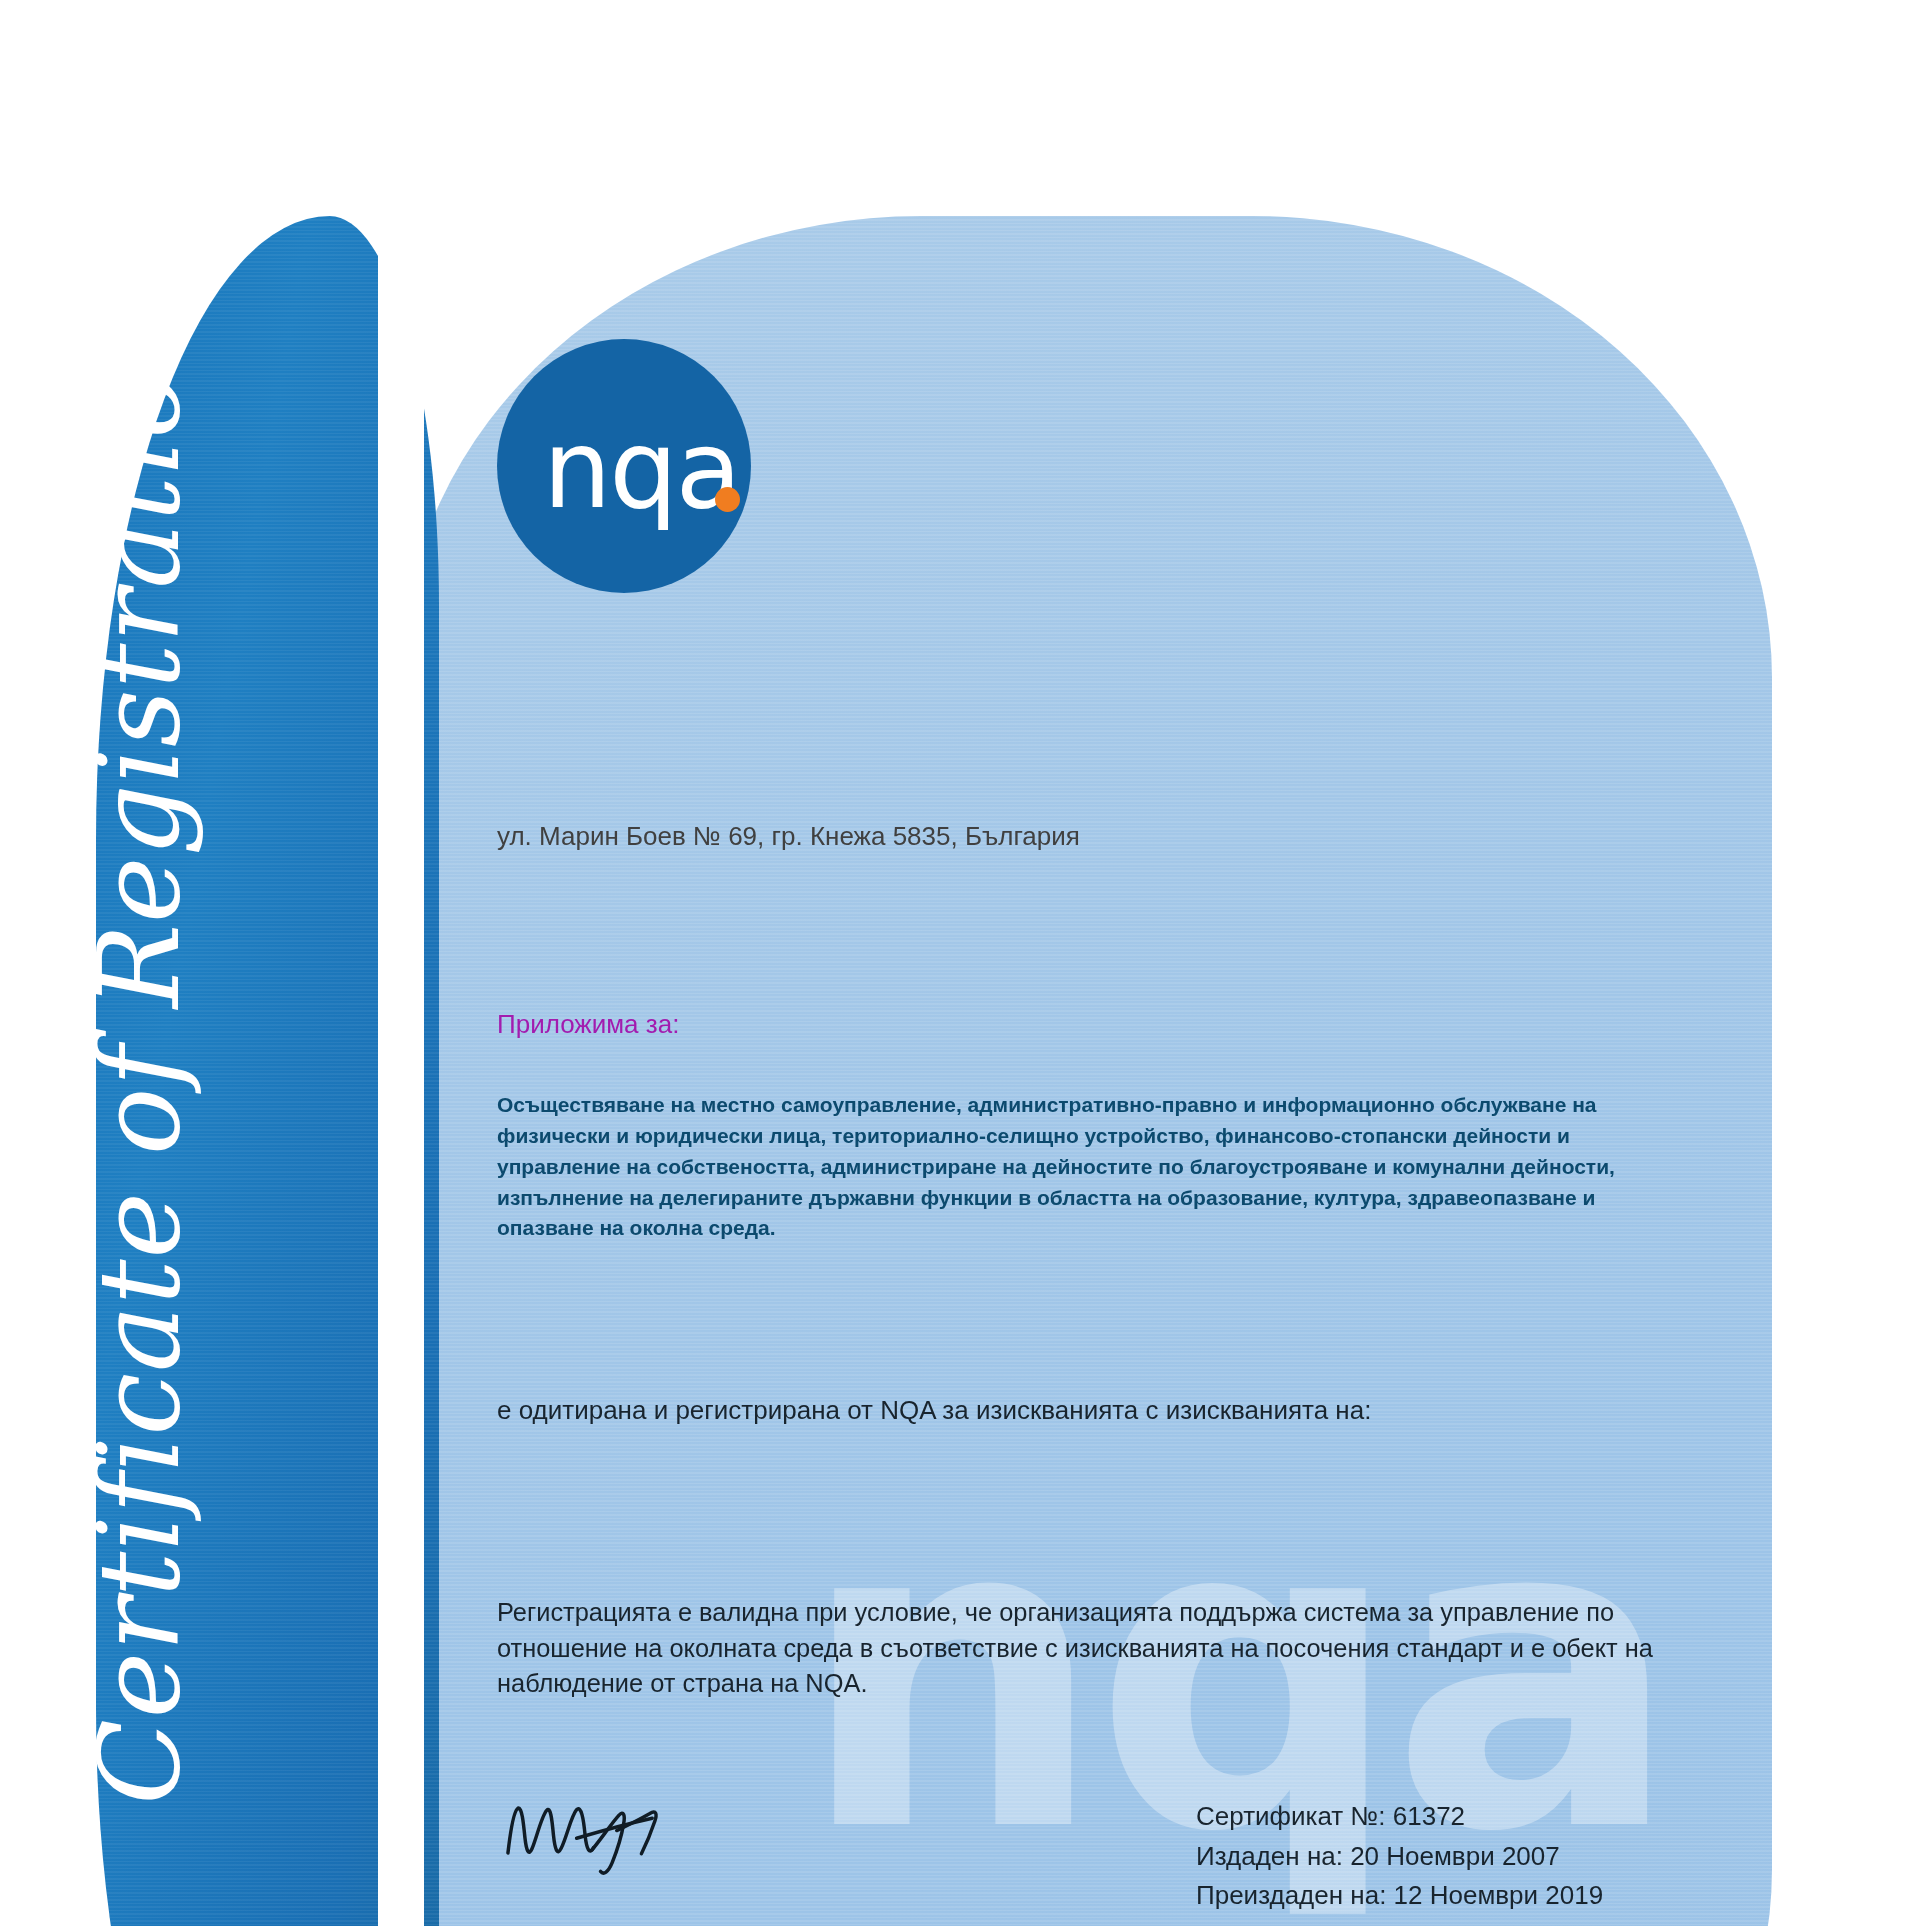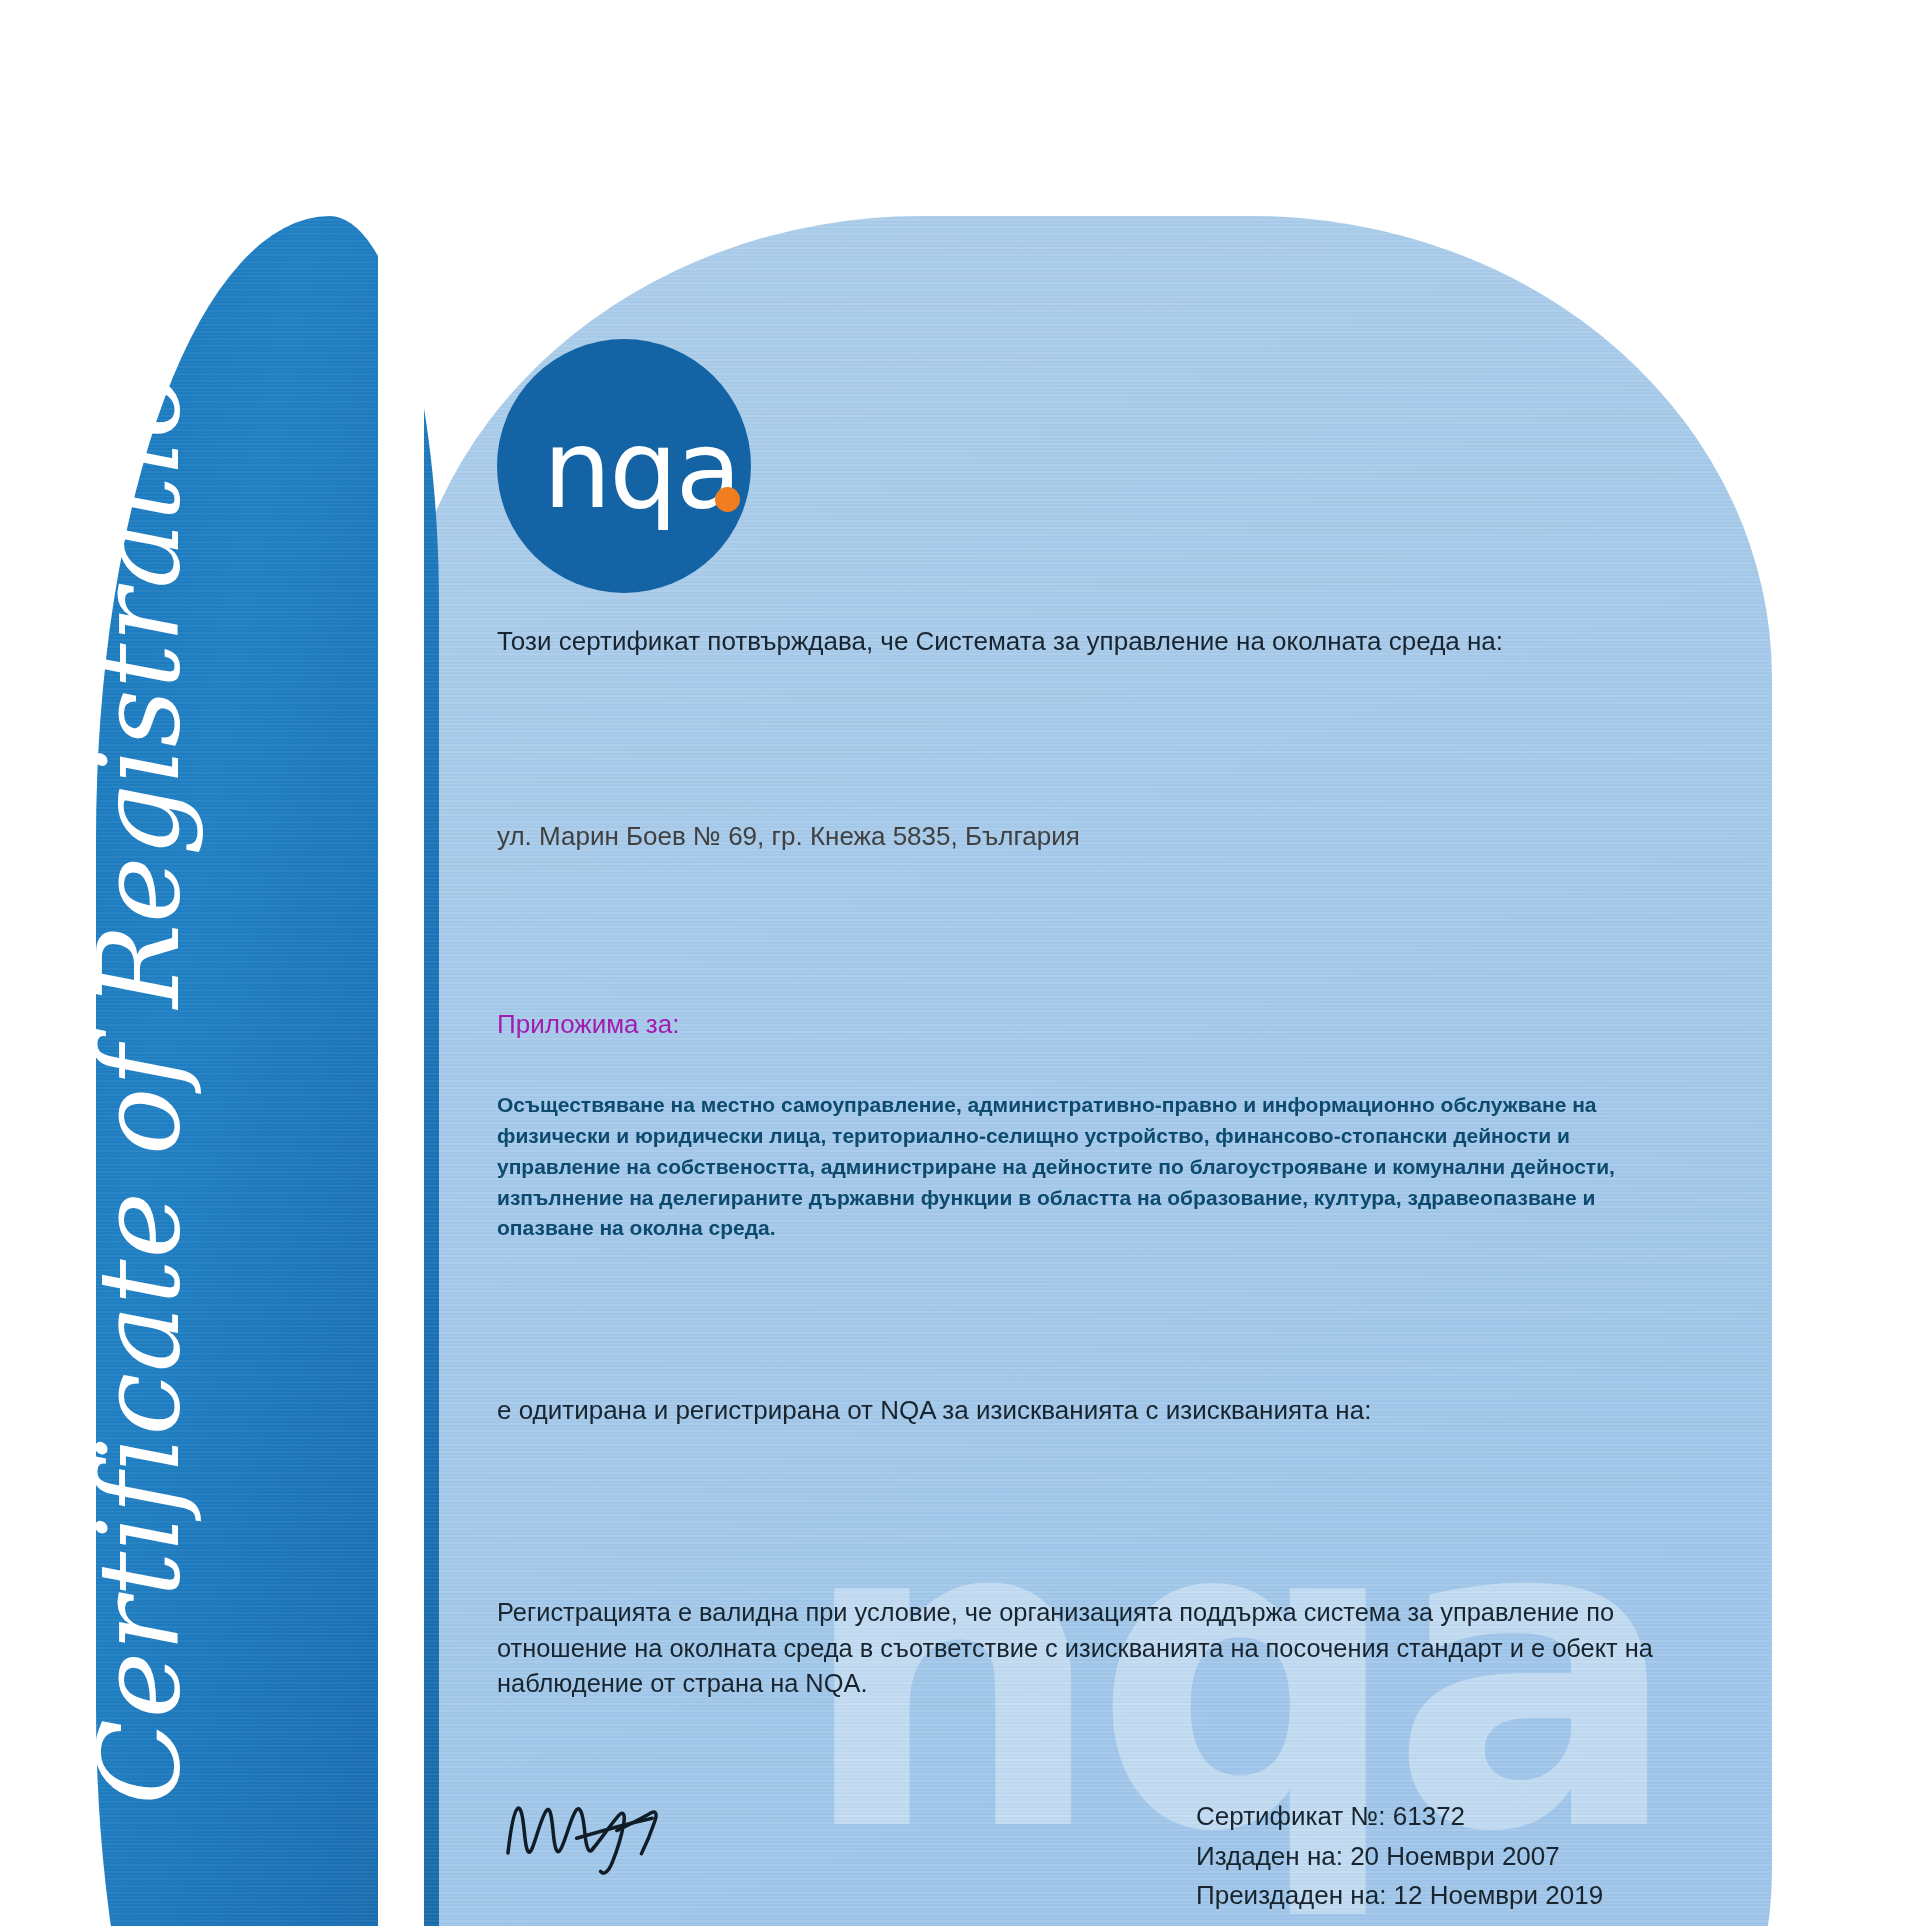--- a/index.html
+++ b/index.html
@@ -268,21 +268,20 @@
   </div>
   <div id="spine-notch"></div>
   <div id="spine-title">Certificate of Registration</div>
 
   <div id="nqa-logo">
     <div id="nqa-circle"></div>
     <div id="nqa-word">nqa</div>
     <div id="nqa-dot"></div>
   </div>
 
-  <div class="cert-text" id="intro-line">Този сертификат потвърждава, че Системата за управление на околната среда на:</div>
   <div class="cert-text" id="org-address">ул. Марин Боев № 69, гр. Кнежа 5835, България</div>
 
   <div class="cert-text" id="scope-label">Приложима за:</div>
   <div class="cert-text" id="scope-body">Осъществяване на местно самоуправление, административно-правно и информационно обслужване на физически и юридически лица, териториално-селищно устройство, финансово-стопански дейности и управление на собствеността, администриране на дейностите по благоустрояване и комунални дейности, изпълнение на делегираните държавни функции в областта на образование, култура, здравеопазване и опазване на околна среда.</div>
 
   <div class="cert-text" id="audited-line">е одитирана и регистрирана от NQA за изискванията с изискванията на:</div>
   <div class="cert-text" id="validity-note">Регистрацията е валидна при условие, че организацията поддържа система за управление по отношение на околната среда в съответствие с изискванията на посочения стандарт и е обект на наблюдение от страна на NQA.</div>
 
   <div id="signature-mark">
     <svg width="216" height="85" viewBox="0 0 560 220" xmlns="http://www.w3.org/2000/svg" aria-hidden="true">

